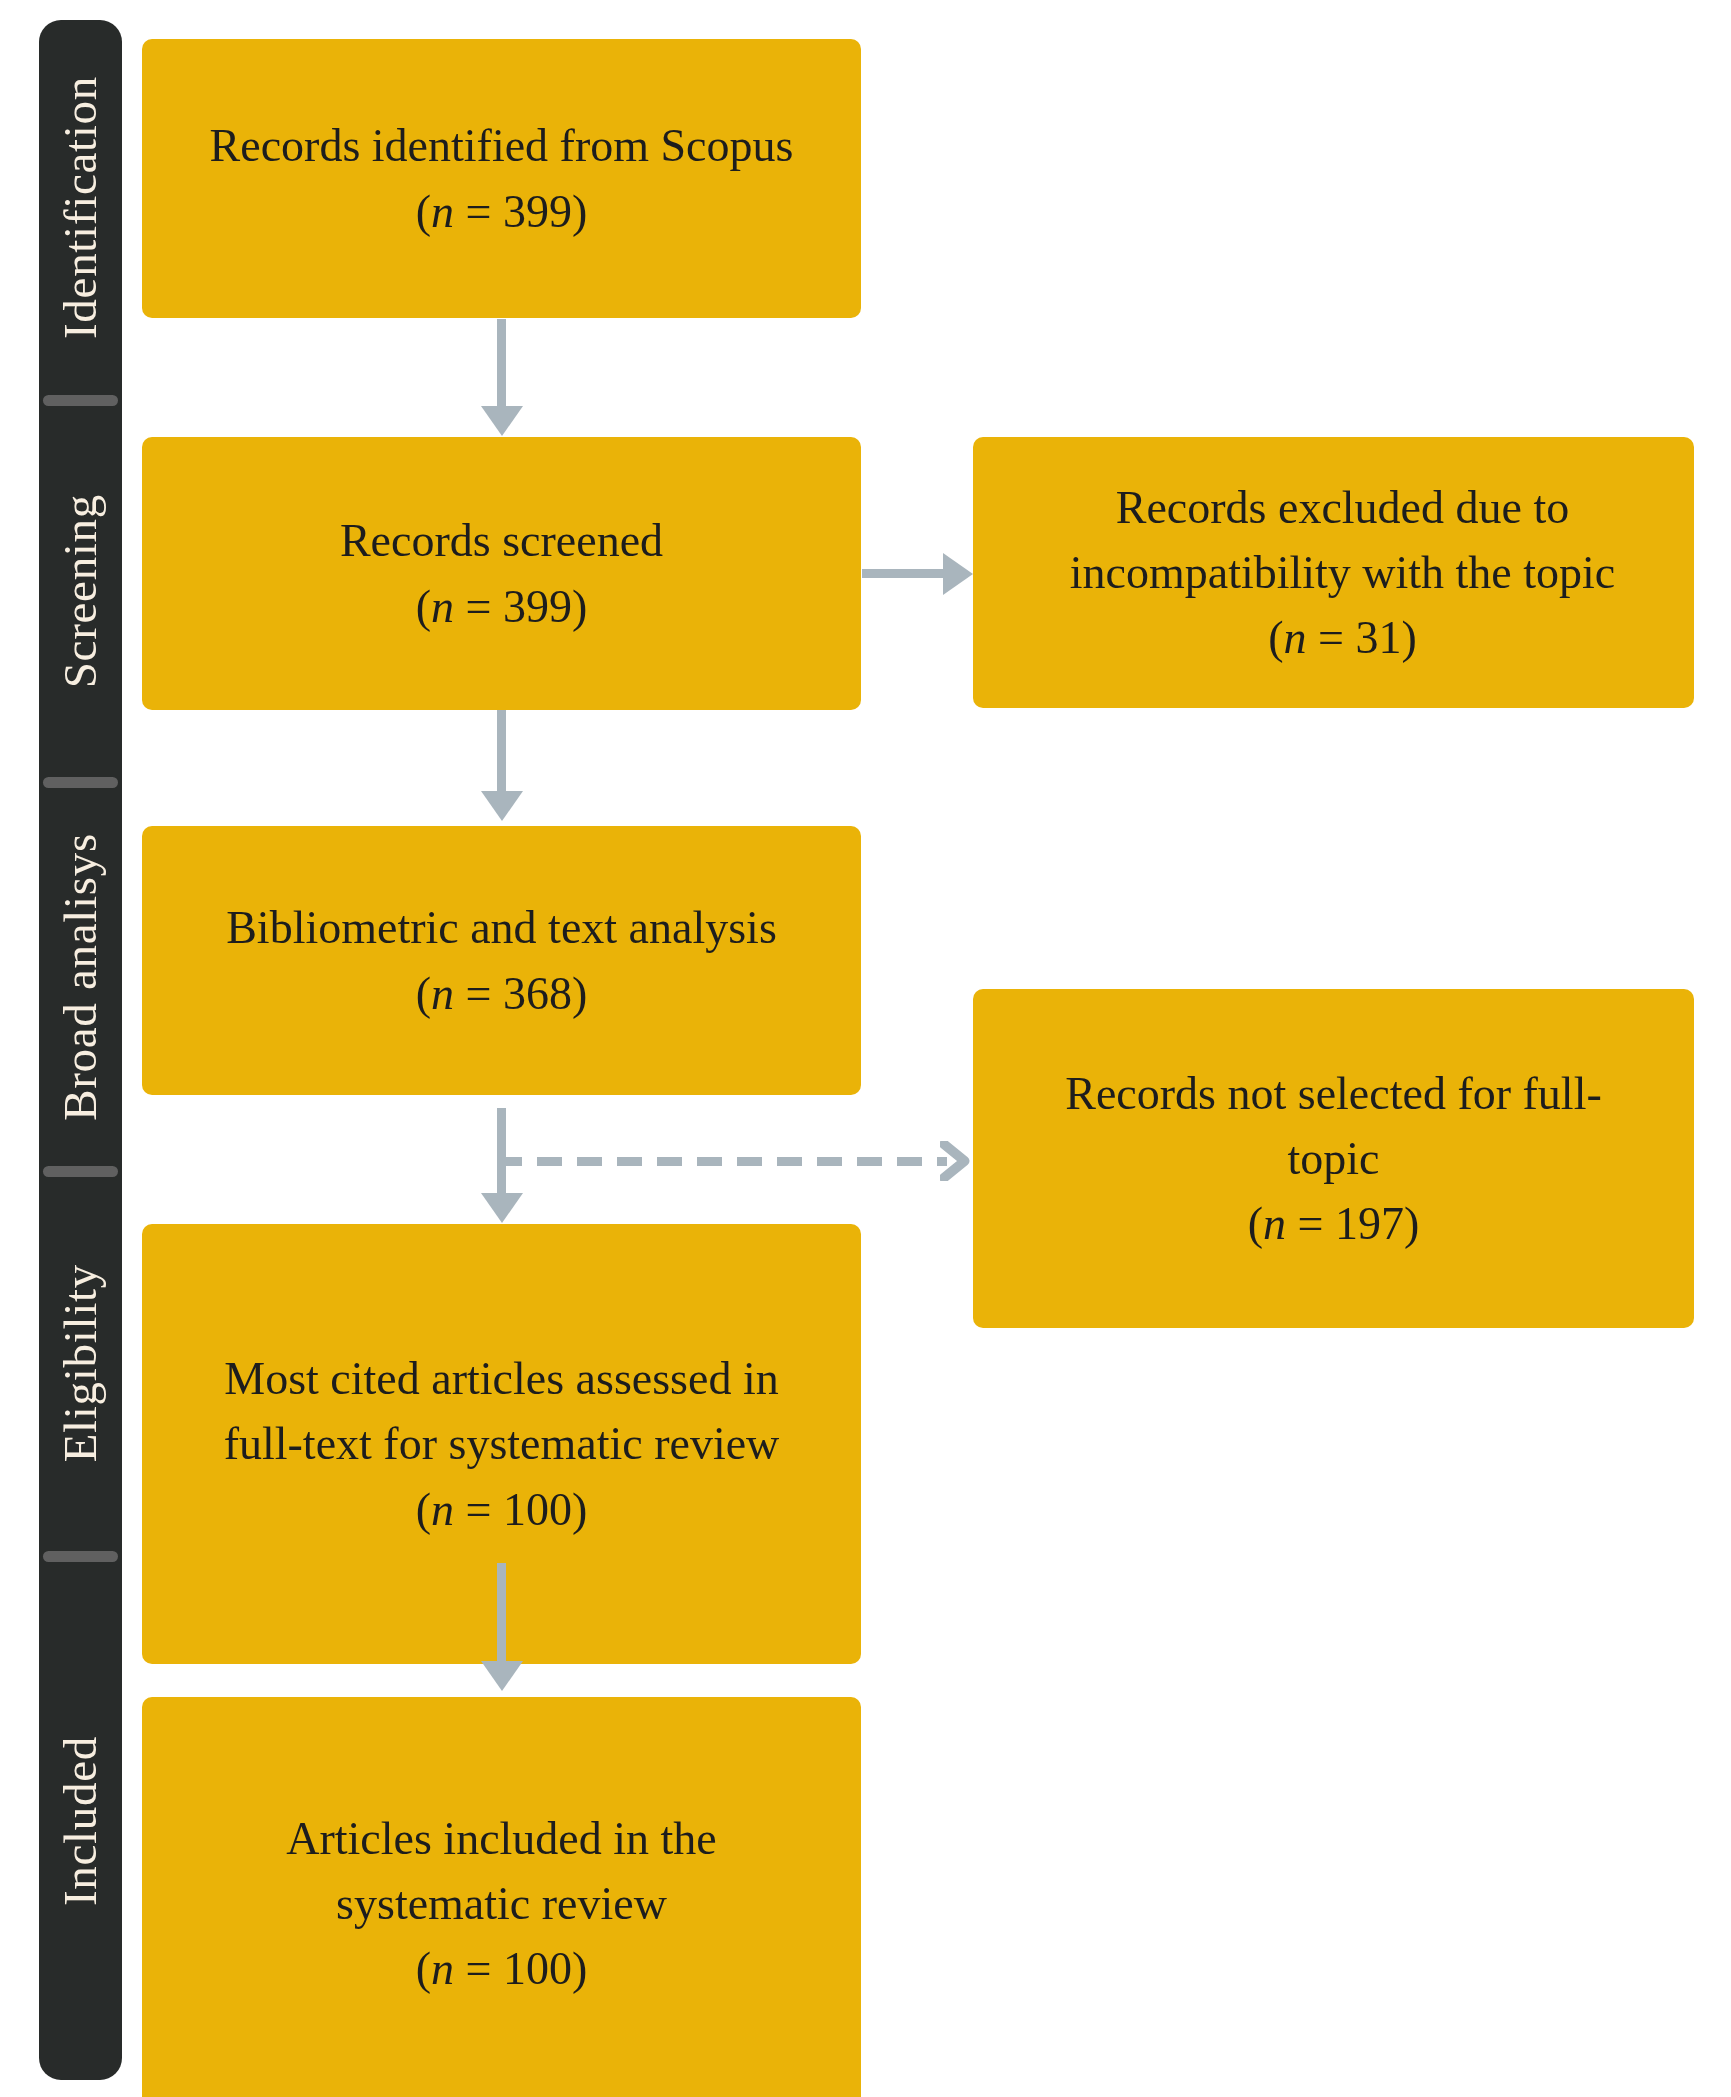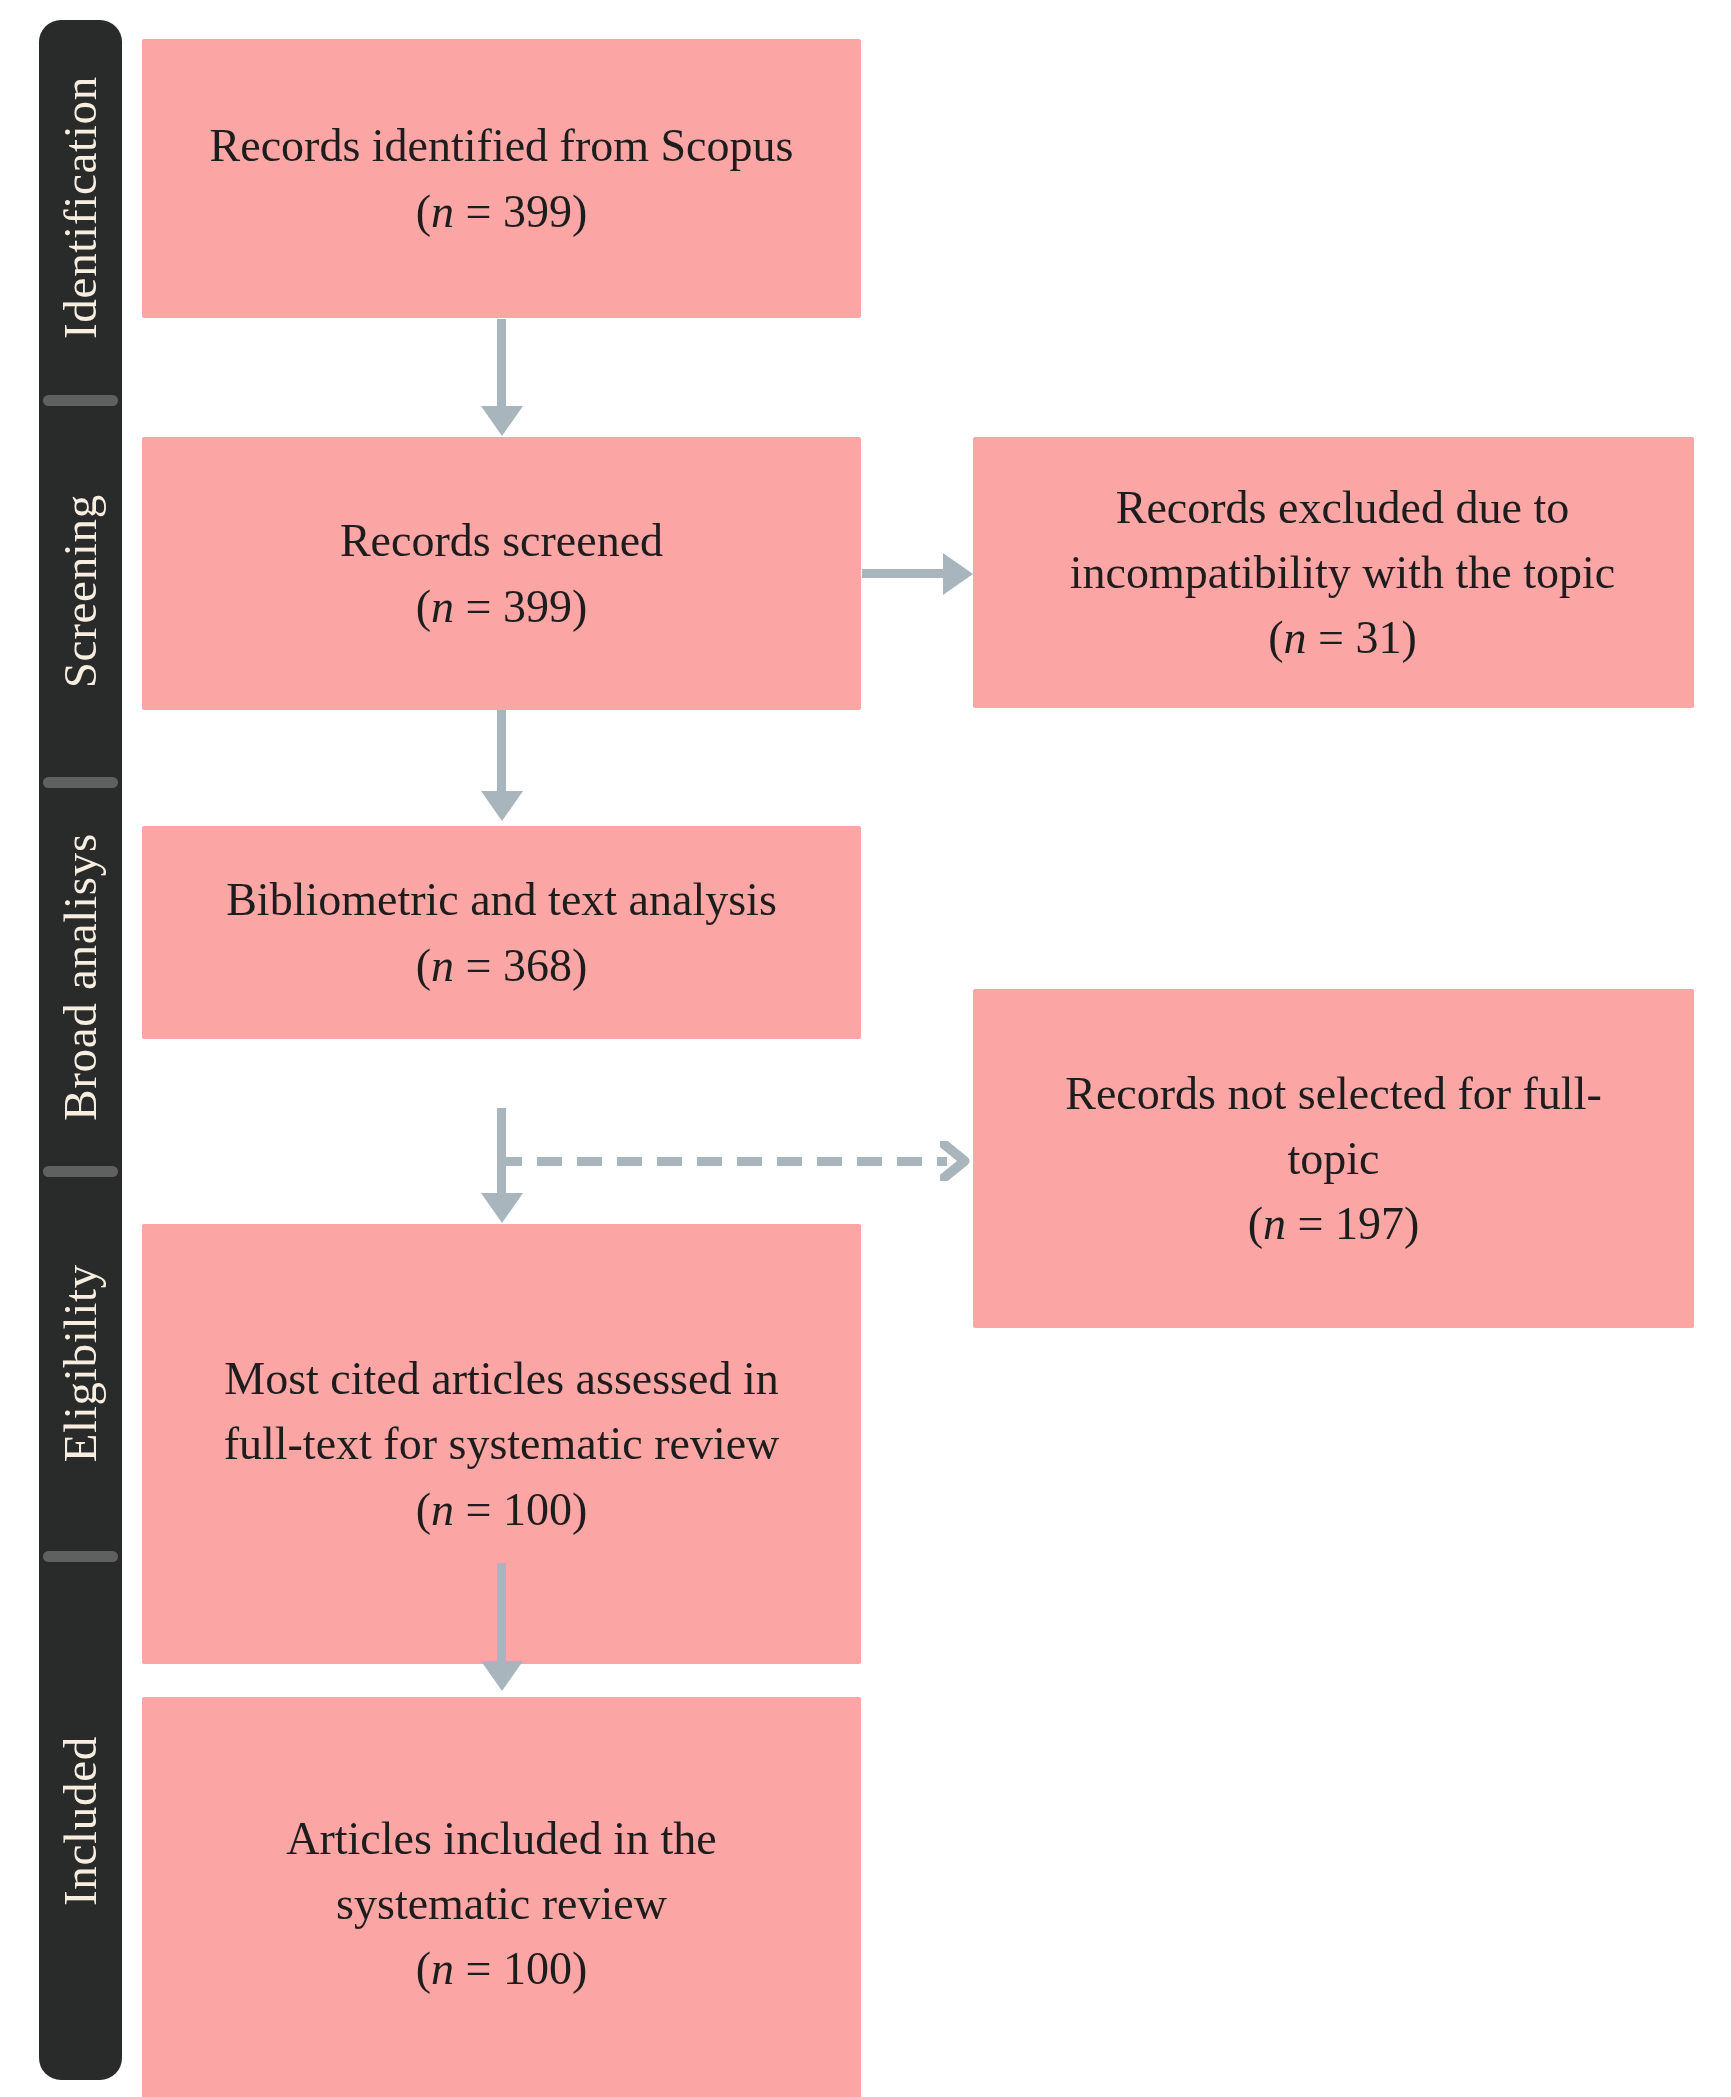--- a/index.html
+++ b/index.html
@@ -52,22 +52,22 @@
     left: 3.9px;
     width: 75px;
     height: 11px;
     background: #606060;
     border-radius: 5.9px;
   }
 
   
   .node {
     position: absolute;
-    background: #fca5a5;
-    border-radius: 2px;
+    background: #eab308;
+    border-radius: 10px;
     display: flex;
     align-items: center;
     justify-content: center;
     box-sizing: border-box;
     padding: 6.5px 22px;
   }
   .node-text {
     font-family: "Liberation Serif", "DejaVu Serif", serif;
     font-size: 46px;
     line-height: 1.42;
@@ -183,21 +183,21 @@
     <div class="node-text">
       <span class="nline">Records excluded due to</span>
       <span class="nline">incompatibility with the topic</span>
       <span class="nline"><span>(</span><span class="nvar">n</span><span> = </span><span>31</span><span>)</span></span>
     </div>
   </div>
 
   <div class="arrow-v" style="left:497px; top:710px; height:85px;"></div>
   <div class="arrow-v-head" style="left:481px; top:791px;"></div>
 
-  <div class="node" style="left:142px; top:826px; width:719px; height:213px;">
+  <div class="node" style="left:142px; top:826px; width:719px; height:269px;">
     <div class="node-text">
       <span class="nline">Bibliometric and text analysis</span>
       <span class="nline"><span>(</span><span class="nvar">n</span><span> = </span><span>368</span><span>)</span></span>
     </div>
   </div>
 
   <div class="arrow-v" style="left:497px; top:1108px; height:103px;"></div>
   <div class="arrow-v-head" style="left:481px; top:1193px;"></div>
 
   <div class="arrow-h-dashed" style="left:497px; top:1157px; width:450px;"></div>

